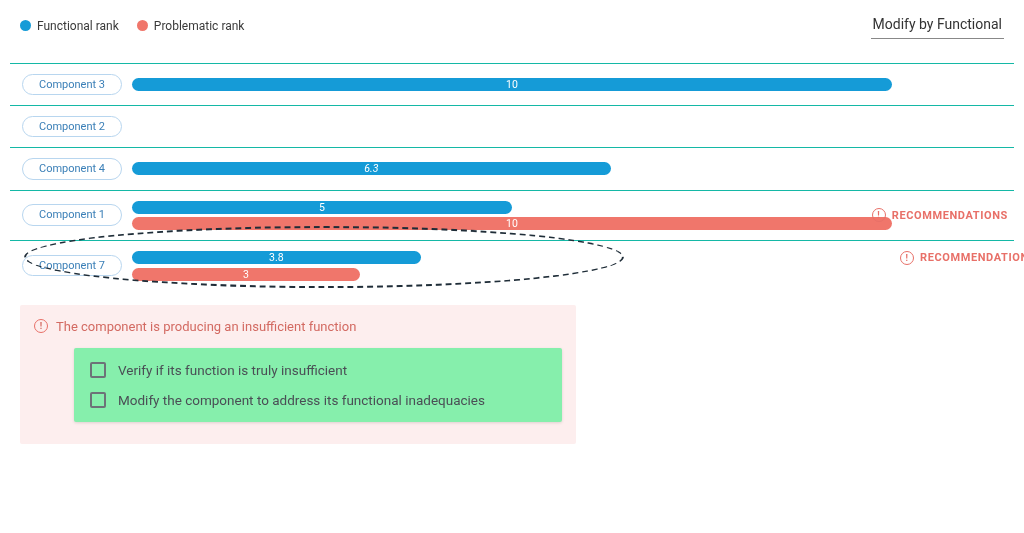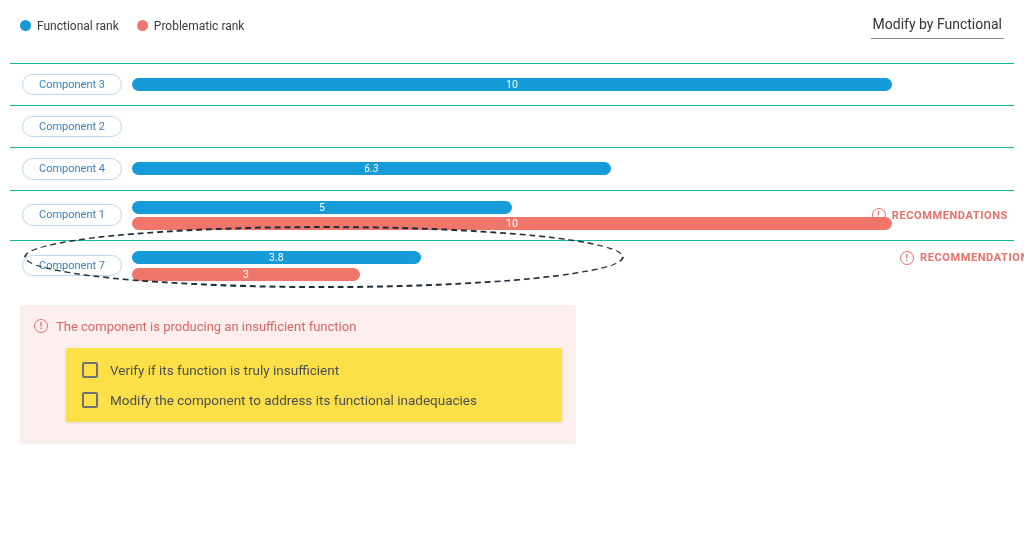--- a/index.html
+++ b/index.html
@@ -134,22 +134,22 @@
     }
     .panel-title {
       display: flex;
       align-items: center;
       gap: 8px;
       color: #d36a62;
       font-size: 13px;
       margin-bottom: 14px;
     }
     .rec-card {
-      margin-left: 32px;
-      background: #fde047;
+      margin-left: 40px;
+      background: #86efac;
       box-shadow: 0 1px 3px rgba(0,0,0,0.12);
       border-radius: 2px;
       padding: 14px 16px;
       display: flex;
       flex-direction: column;
       gap: 14px;
       text-align: right;
     }
     .check-row {
       display: flex;

